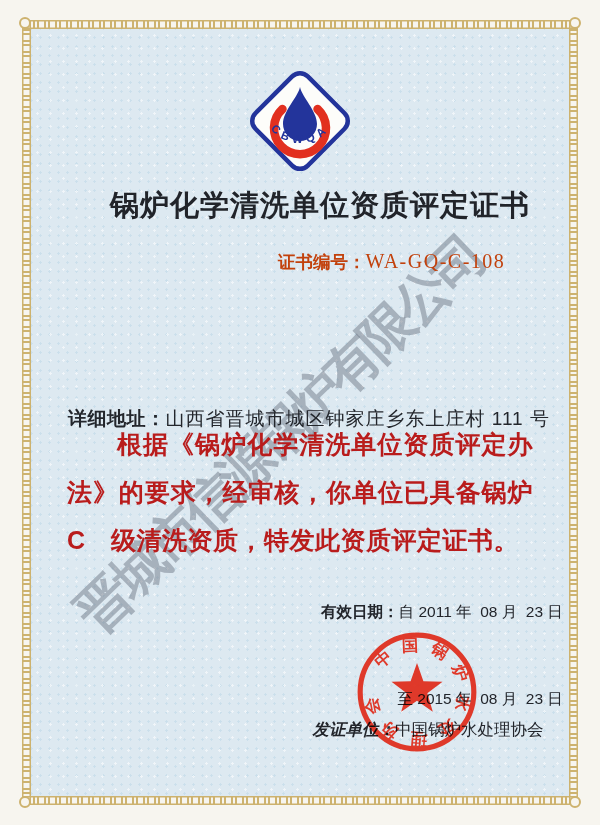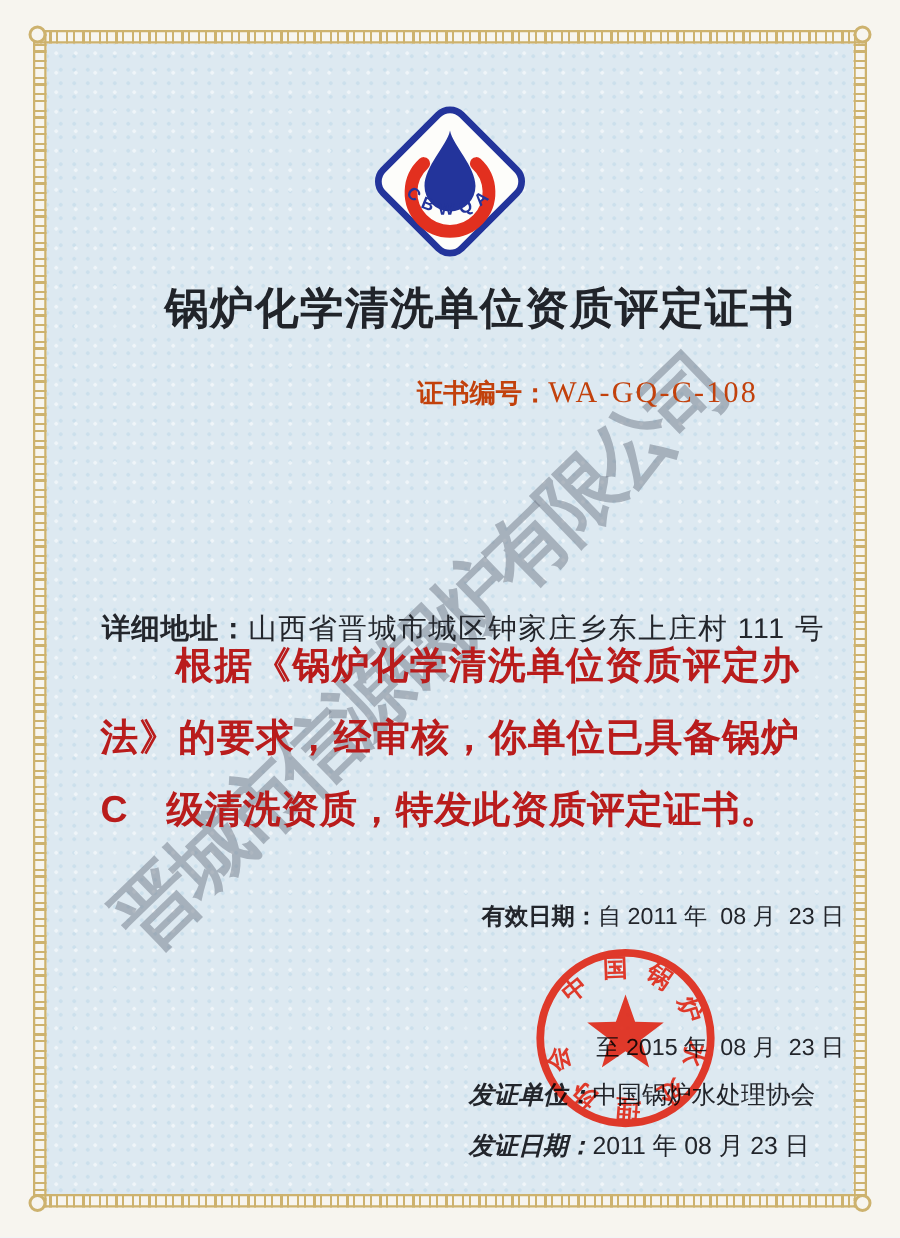--- a/index.html
+++ b/index.html
@@ -164,23 +164,20 @@
         <span class="lbl">有效日期：</span><span>自 2011 年  08 月  23 日</span>
       </div>
       <div class="row row2">
         <span>至 2015 年  08 月  23 日</span>
       </div>
     </div>
 
     <div class="issuer-line line-issuer">
       <span class="lbl">发证单位：</span><span>中国锅炉水处理协会</span>
     </div>
-    <div class="issuer-line line-issue-date">
-      <span class="lbl">发证日期：</span><span>2011 年 08 月 23 日</span>
-    </div>
 
     <svg class="seal" viewBox="0 0 120 120">
       <circle cx="60" cy="60" r="55" fill="none" stroke="#df2b1a" stroke-width="5"></circle>
       <polygon points="60,32 66.2,49.5 84.7,50 70,61.2 75.3,79 60,68.5 44.7,79 50,61.2 35.3,50 53.8,49.5" fill="#df2b1a"></polygon>
       <defs>
         <path id="sealArc" d="M60,60 m-40,0 a40,40 0 1,1 80,0 a40,40 0 1,1 -80,0" fill="none"></path>
       </defs>
       <text font-size="16" font-weight="700" fill="#df2b1a" letter-spacing="10" transform="rotate(32 60 60)" font-family="Liberation Sans, DejaVu Sans, sans-serif">
         <textPath href="#sealArc" startOffset="0">中国锅炉水处理协会</textPath>
       </text>

